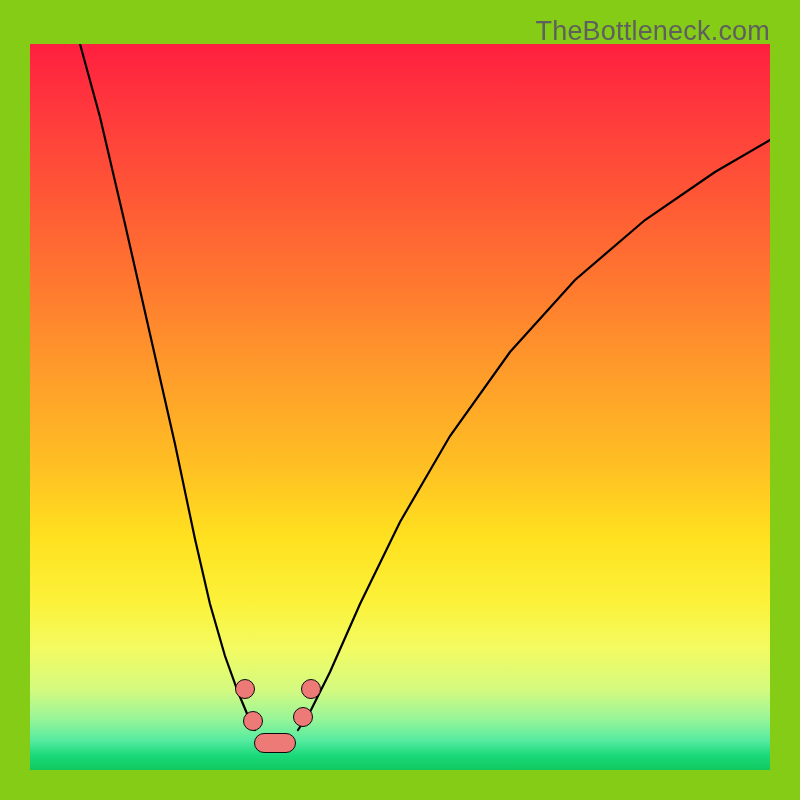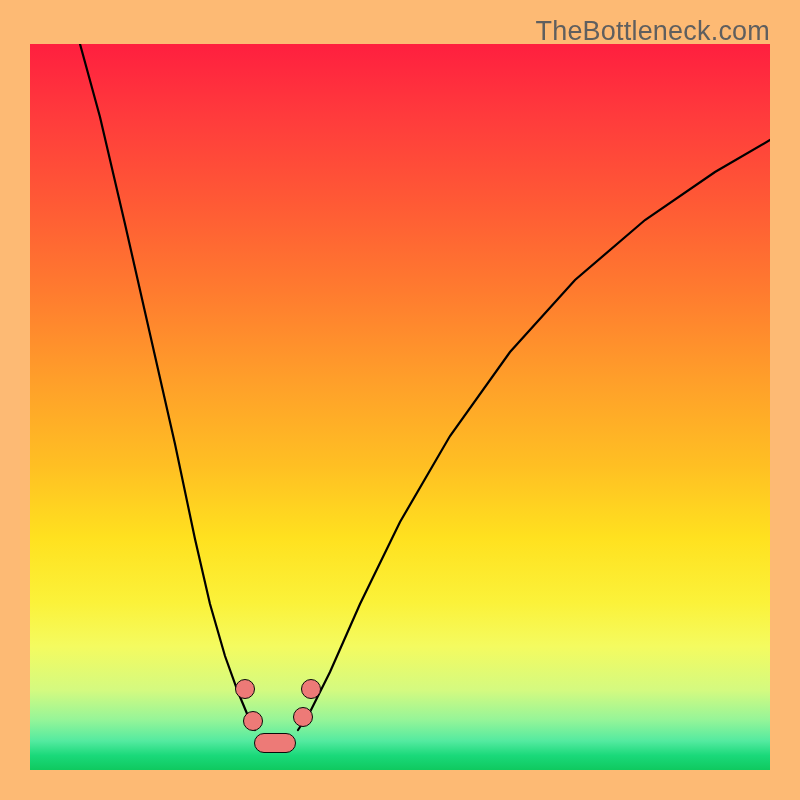--- a/index.html
+++ b/index.html
@@ -9,21 +9,21 @@
     height: 800px;
     background: #000;
     overflow: hidden;
   }
   .frame {
     position: absolute;
     top: 0;
     left: 0;
     width: 800px;
     height: 800px;
-    background: #fdba74;
+    background: #84cc16;
   }
   .plot {
     position: absolute;
     left: 30px;
     top: 44px;
     width: 740px;
     height: 726px;
     overflow: hidden;
   }
   .gradient {

